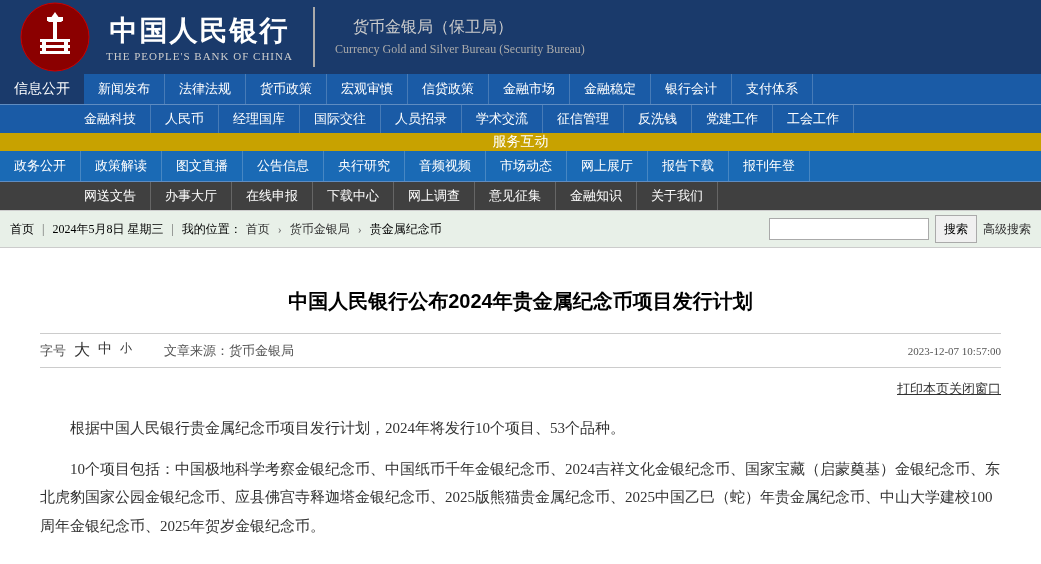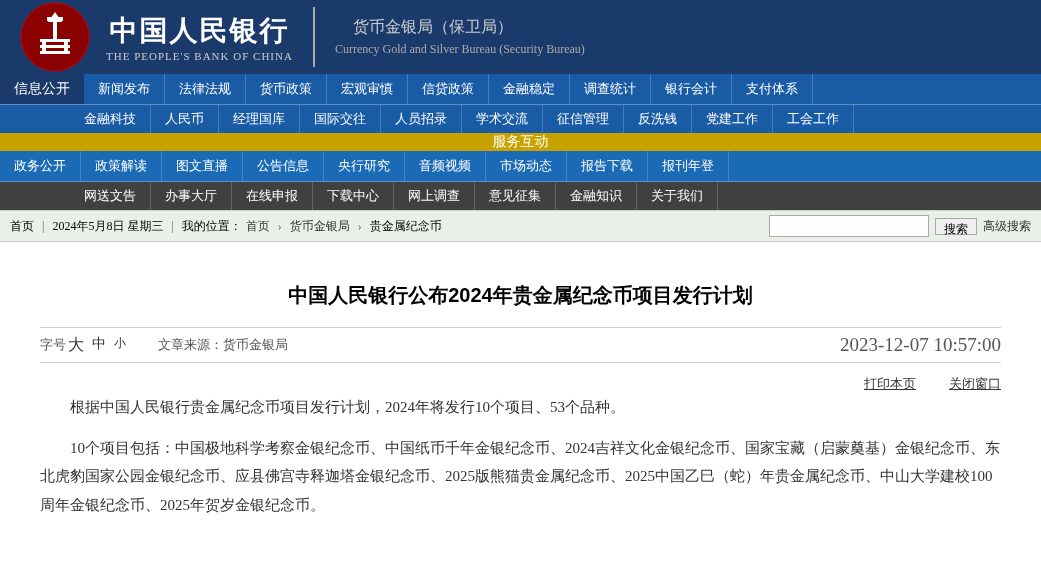--- a/index.html
+++ b/index.html
@@ -129,21 +129,21 @@
       font-size: 12px;
       width: 160px;
       height: 22px;
     }
     .search-btn {
       background: #f0f0f0;
       border: 1px solid #aaa;
       padding: 2px 8px;
       font-size: 12px;
       cursor: pointer;
-      height: 17px;
+      height: 28px;
     }
     .adv-search {
       color: #c00;
       font-size: 12px;
       cursor: pointer;
       text-decoration: none;
     }
 
     
     .content-area {
@@ -162,20 +162,21 @@
       display: flex;
       align-items: center;
       border-top: 1px solid #ccc;
       border-bottom: 1px solid #ccc;
       padding: 6px 0;
       margin-bottom: 12px;
     }
     .font-size-label {
       font-size: 13px;
       color: #555;
+      margin-right: 6px;
     }
     .font-size-btns {
       display: flex;
       gap: 4px;
       margin-right: 30px;
     }
     .font-size-btn {
       cursor: pointer;
       color: #333;
       text-decoration: none;
@@ -183,27 +184,28 @@
     }
     .font-size-btn.large { font-size: 16px; }
     .font-size-btn.medium { font-size: 14px; }
     .font-size-btn.small { font-size: 12px; }
     .article-source {
       font-size: 13px;
       color: #555;
     }
     .article-date {
       margin-left: auto;
-      font-size: 19px;
+      font-size: 11px;
       color: #555;
     }
     .article-actions {
       display: flex;
       justify-content: flex-end;
-      gap: 33px;
+      gap: 0;
+      margin-bottom: 16px;
     }
     .action-link {
       color: #333;
       font-size: 13px;
       text-decoration: underline;
       cursor: pointer;
     }
     .article-body {
       font-size: 15px;
       line-height: 1.9;
@@ -250,22 +252,22 @@
 <div class="nav-wrapper">
 
   <div class="nav-top">
     <div class="nav-section-label">信息公开</div>
     <div class="nav-links">
       <a class="nav-link">新闻发布</a>
       <a class="nav-link">法律法规</a>
       <a class="nav-link">货币政策</a>
       <a class="nav-link">宏观审慎</a>
       <a class="nav-link">信贷政策</a>
+      <a class="nav-link">金融市场</a>
       <a class="nav-link">金融稳定</a>
-      <a class="nav-link">调查统计</a>
       <a class="nav-link">银行会计</a>
       <a class="nav-link">支付体系</a>
     </div>
   </div>
   <div class="nav-divider"></div>
 
   <div class="nav-top nav-row2">
     <div class="nav-section-label" style="visibility:hidden; min-width:70px;"></div>
     <div class="nav-links">
       <a class="nav-link">金融科技</a>
@@ -284,20 +286,21 @@
   <div class="nav-top" style="background:#1a6ab5;flex-direction:column;">
     <div class="nav-section-label nav-section-services">服务互动</div>
     <div class="nav-links">
       <a class="nav-link">政务公开</a>
       <a class="nav-link">政策解读</a>
       <a class="nav-link">图文直播</a>
       <a class="nav-link">公告信息</a>
       <a class="nav-link">央行研究</a>
       <a class="nav-link">音频视频</a>
       <a class="nav-link">市场动态</a>
+      <a class="nav-link">网上展厅</a>
       <a class="nav-link">报告下载</a>
       <a class="nav-link">报刊年登</a>
     </div>
   </div>
   <div class="nav-divider"></div>
 
   <div class="nav-top nav-row2" style="background:#404040;align-items:flex-end;">
     <div class="nav-section-label" style="visibility:hidden; min-width:70px; background:#c8a200;"></div>
     <div class="nav-links">
       <a class="nav-link">网送文告</a>

